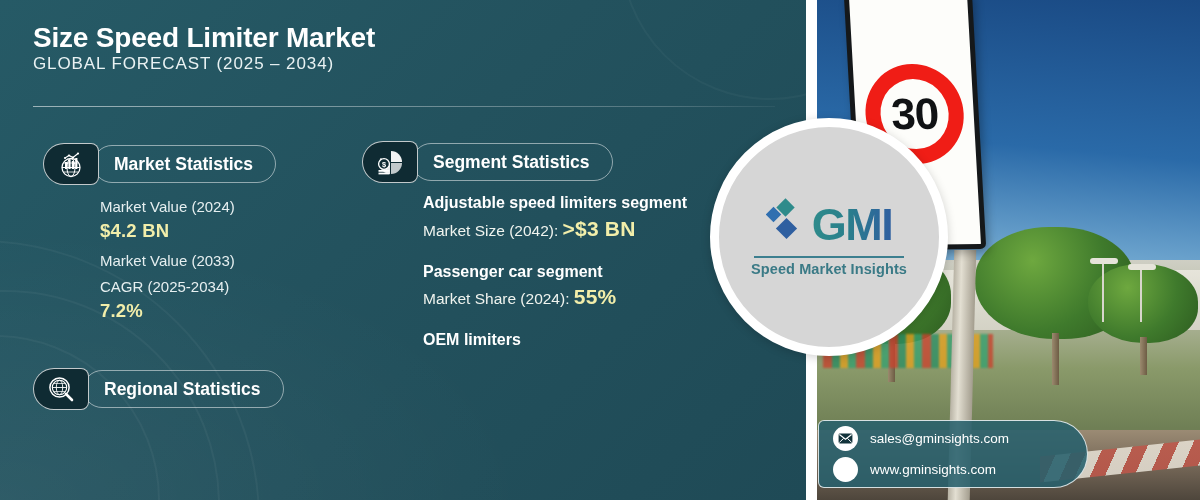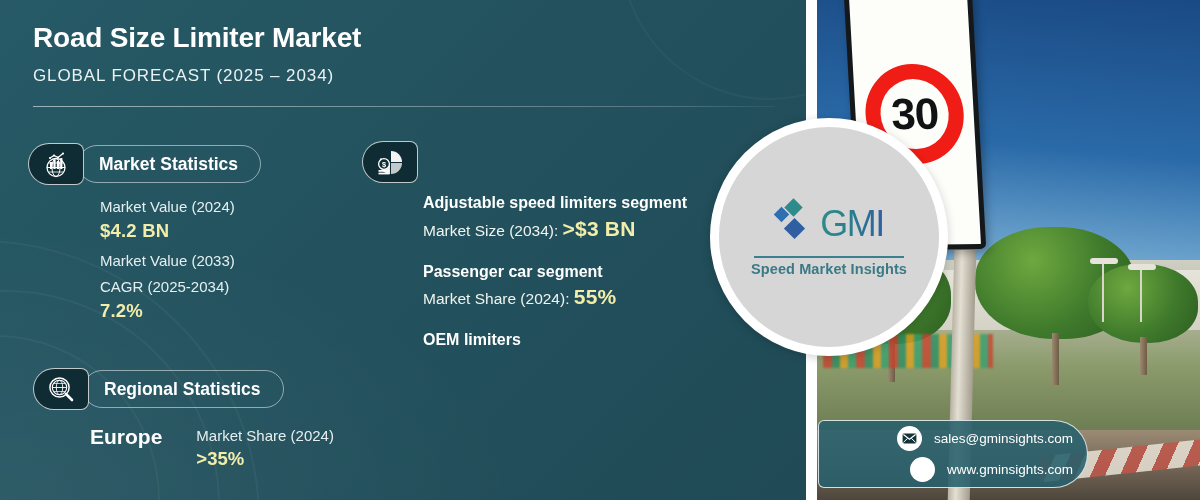--- a/index.html
+++ b/index.html
@@ -32,21 +32,21 @@
       radial-gradient(120% 100% at 0% 100%, rgba(255,255,255,0.05) 0%, rgba(255,255,255,0) 55%),
       linear-gradient(135deg, #265a66 0%, #23525e 45%, #1f4a56 100%);
   }
 
   .header { position: absolute; left: 33px; top: 22px; width: 740px; }
   .title {
     font-size: 28px; font-weight: bold; color: #ffffff;
     letter-spacing: -0.2px; line-height: 1.15;
   }
   .subtitle {
-    margin-top: 12px; font-size: 17px; color: #e9f2f3;
+    margin-top: 0; font-size: 17px; color: #e9f2f3;
     letter-spacing: 0.9px; font-weight: 400;
   }
   .divider {
     position: absolute; left: 33px; top: 106px; width: 742px; height: 1px;
     background: linear-gradient(to right, rgba(255,255,255,0.55), rgba(255,255,255,0.22) 85%, rgba(255,255,255,0.05));
   }
 
   
   .chip { position: absolute; display: flex; align-items: center; height: 42px; }
   .chip-icon {
@@ -171,40 +171,40 @@
   
   .logo-badge {
     position: absolute; left: 710px; top: 118px; width: 238px; height: 238px;
     border-radius: 50%; background: #d6d6d6;
     border: 9px solid #ffffff;
     display: flex; flex-direction: column; align-items: center; justify-content: center;
     box-shadow: 0 2px 10px rgba(0,0,0,0.18); z-index: 6;
   }
   .logo-mark { display: flex; align-items: center; gap: 4px; }
   .logo-text {
-    font-size: 36px; font-weight: normal; letter-spacing: -1.5px;
+    font-size: 45px; font-weight: bold; letter-spacing: -1.5px;
     background: linear-gradient(90deg, #2e8b8b 0%, #2a7f8c 45%, #2f5fa0 100%);
     -webkit-background-clip: text; background-clip: text; color: transparent;
     line-height: 1;
   }
   .logo-rule {
     width: 150px; height: 1.5px; background: #3c7f8f; margin: 5px 0 3px;
   }
   .logo-tagline {
     font-size: 14.5px; font-weight: bold; color: #3a7a86; letter-spacing: 0.1px;
   }
 
   
   .contact-bar {
     position: absolute; left: 818px; top: 420px; width: 270px; height: 68px;
     background: rgba(39,96,108,0.88);
     border: 1.5px solid rgba(255,255,255,0.8);
     border-radius: 6px 34px 34px 6px;
     display: flex; flex-direction: column; justify-content: center;
-    gap: 6px; padding: 0 14px; z-index: 7; align-items: flex-end;
+    gap: 6px; padding: 0 14px; z-index: 7;
   }
   .contact-row { display: flex; align-items: center; gap: 12px; }
   .contact-icon {
     width: 25px; height: 25px; border-radius: 50%; background: #ffffff;
     flex: 0 0 25px; display: flex; align-items: center; justify-content: center;
   }
   .contact-text { font-size: 13.5px; color: #ffffff; }
 </style>
 </head>
 <body>
@@ -213,26 +213,26 @@
 
   <div class="left-panel">
     <div class="bg-arcs">
       <div class="arc arc-a"></div>
       <div class="arc arc-b"></div>
       <div class="arc arc-c"></div>
       <div class="arc arc-d"></div>
     </div>
 
     <div class="header">
-      <div class="title">Road Size Limiter Market</div>
+      <div class="title">Size Speed Limiter Market</div>
       <div class="subtitle">GLOBAL FORECAST (2025 – 2034)</div>
     </div>
     <div class="divider"></div>
 
-    <div class="chip" style="left:28px; top:143px;">
+    <div class="chip" style="left:43px; top:143px;">
       <div class="chip-icon">
         <svg width="30" height="30" viewBox="0 0 30 30" aria-hidden="true">
           <circle cx="15" cy="18.5" r="9" fill="none" stroke="#ffffff" stroke-width="1.3"></circle>
           <ellipse cx="15" cy="18.5" rx="4" ry="9" fill="none" stroke="#ffffff" stroke-width="1"></ellipse>
           <line x1="6" y1="18.5" x2="24" y2="18.5" stroke="#ffffff" stroke-width="1"></line>
           <line x1="7.5" y1="14" x2="22.5" y2="14" stroke="#ffffff" stroke-width="0.8"></line>
           <line x1="7.5" y1="23" x2="22.5" y2="23" stroke="#ffffff" stroke-width="0.8"></line>
           <rect x="9" y="13" width="2.2" height="7" fill="#ffffff"></rect>
           <rect x="12.4" y="10.5" width="2.2" height="9.5" fill="#ffffff"></rect>
           <rect x="15.8" y="12" width="2.2" height="8" fill="#ffffff"></rect>
@@ -268,27 +268,30 @@
         <svg width="30" height="30" viewBox="0 0 30 30" aria-hidden="true">
           <path d="M16 4 A11 11 0 0 1 27 15 L16 15 Z" fill="#ffffff" opacity="0.95"></path>
           <path d="M16 16 L27 16 A11 11 0 0 1 16 27 Z" fill="#ffffff" opacity="0.75"></path>
           <path d="M15 16 L15 27 A11 11 0 0 1 5.5 11 Z" fill="#ffffff" opacity="0.9"></path>
           <circle cx="9" cy="17" r="5.4" fill="#0f2b33" stroke="#ffffff" stroke-width="1.3"></circle>
           <text x="9" y="20" font-size="7.4" font-family="Liberation Sans, sans-serif" font-weight="bold" fill="#ffffff" text-anchor="middle">$</text>
           <rect x="3.5" y="23" width="11" height="1.8" fill="#ffffff"></rect>
           <rect x="3.5" y="25.6" width="11" height="1.8" fill="#ffffff"></rect>
         </svg>
       </div>
+      <div class="chip-pill">
+        <span class="chip-label">Segment Statistics</span>
+      </div>
     </div>
 
     <div class="segment-stats">
       <div class="seg-item">
         <div class="seg-title">Adjustable speed limiters segment</div>
         <div class="seg-metric">
-          <span>Market Size (2034): </span><b>&gt;$3 BN</b>
+          <span>Market Size (2042): </span><b>&gt;$3 BN</b>
         </div>
       </div>
       <div class="seg-item">
         <div class="seg-title">Passenger car segment</div>
         <div class="seg-metric">
           <span>Market Share (2024): </span><b>55%</b>
         </div>
       </div>
       <div class="seg-item">
         <div class="seg-title">OEM limiters</div>
@@ -305,27 +308,20 @@
           <line x1="7.6" y1="9.5" x2="19.4" y2="9.5" stroke="#ffffff" stroke-width="0.7"></line>
           <line x1="7.6" y1="17.5" x2="19.4" y2="17.5" stroke="#ffffff" stroke-width="0.7"></line>
           <line x1="20" y1="20" x2="26" y2="26" stroke="#ffffff" stroke-width="2.6" stroke-linecap="round"></line>
         </svg>
       </div>
       <div class="chip-pill">
         <span class="chip-label">Regional Statistics</span>
       </div>
     </div>
 
-    <div class="regional-stats">
-      <div class="region-name">Europe</div>
-      <div>
-        <div class="region-metric">Market Share (2024)</div>
-        <div class="region-value">&gt;35%</div>
-      </div>
-    </div>
   </div>
 
   <div class="photo-panel">
     <div class="sky"></div>
     <div class="ground"></div>
     <div class="buildings"></div>
 
     <div class="tree tree-2">
       <div class="crown"></div>
       <div class="trunk"></div>

